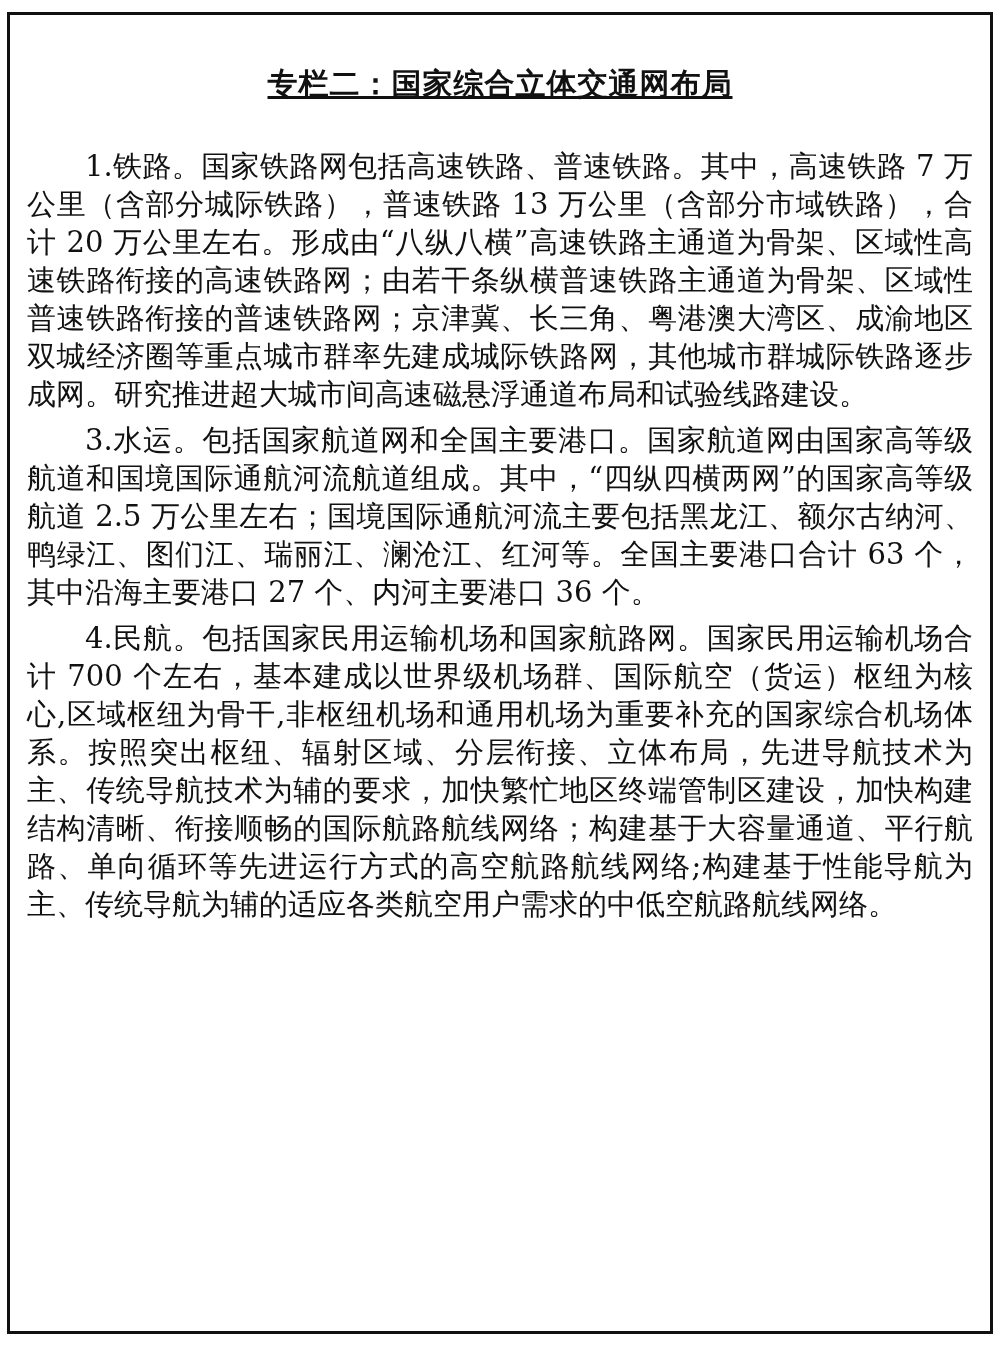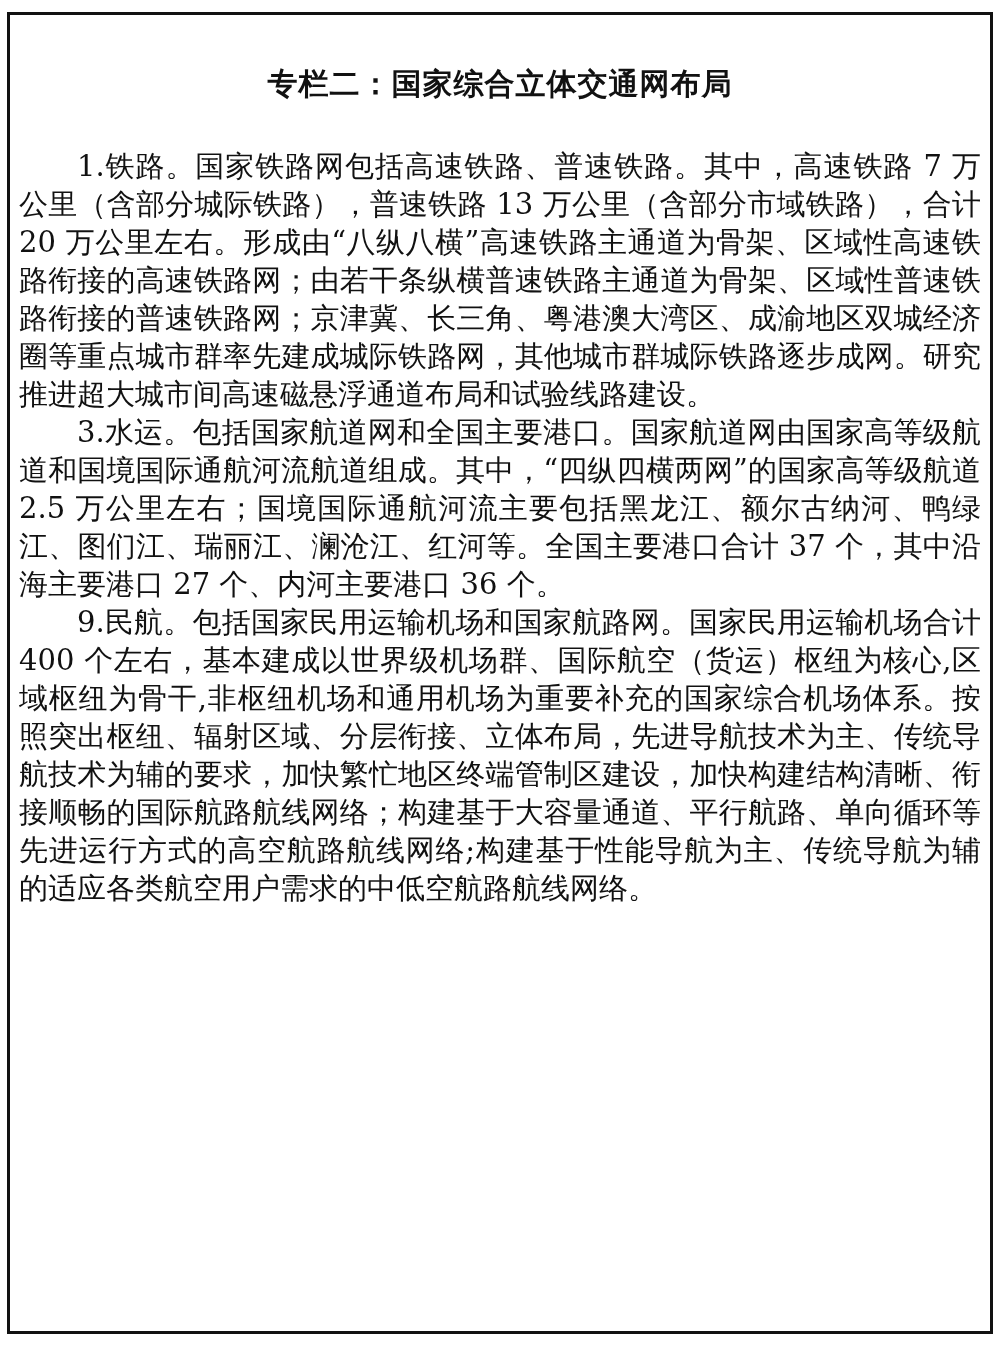--- a/index.html
+++ b/index.html
@@ -26,37 +26,38 @@
   }
   .title {
     margin: 52px 8px 0 8px;
     text-align: center;
     font-family: "DejaVu Sans", "Liberation Sans", sans-serif;
     font-weight: bold;
     font-size: 30px;
     line-height: 34px;
     letter-spacing: 1px;
     color: #111111;
+    text-decoration: underline;
   }
   .body-text {
     margin: 46px 9px 0 9px;
     font-size: 29px;
     line-height: 38px;
     text-align: justify;
     color: #111111;
   }
   .body-text p {
-    margin: 0;
+    margin: 8px;
     padding: 0;
     text-indent: 2em;
   }
 </style>
 </head>
 <body>
 
 <div class="frame">
   <h1 class="title">专栏二：国家综合立体交通网布局</h1>
   <div class="body-text">
     <p>1.铁路。国家铁路网包括高速铁路、普速铁路。其中，高速铁路 7 万公里（含部分城际铁路），普速铁路 13 万公里（含部分市域铁路），合计 20 万公里左右。形成由“八纵八横”高速铁路主通道为骨架、区域性高速铁路衔接的高速铁路网；由若干条纵横普速铁路主通道为骨架、区域性普速铁路衔接的普速铁路网；京津冀、长三角、粤港澳大湾区、成渝地区双城经济圈等重点城市群率先建成城际铁路网，其他城市群城际铁路逐步成网。研究推进超大城市间高速磁悬浮通道布局和试验线路建设。</p>
-    <p>3.水运。包括国家航道网和全国主要港口。国家航道网由国家高等级航道和国境国际通航河流航道组成。其中，“四纵四横两网”的国家高等级航道 2.5 万公里左右；国境国际通航河流主要包括黑龙江、额尔古纳河、鸭绿江、图们江、瑞丽江、澜沧江、红河等。全国主要港口合计 37 个，其中沿海主要港口 27 个、内河主要港口 36 个。</p>
-    <p>9.民航。包括国家民用运输机场和国家航路网。国家民用运输机场合计 400 个左右，基本建成以世界级机场群、国际航空（货运）枢纽为核心,区域枢纽为骨干,非枢纽机场和通用机场为重要补充的国家综合机场体系。按照突出枢纽、辐射区域、分层衔接、立体布局，先进导航技术为主、传统导航技术为辅的要求，加快繁忙地区终端管制区建设，加快构建结构清晰、衔接顺畅的国际航路航线网络；构建基于大容量通道、平行航路、单向循环等先进运行方式的高空航路航线网络;构建基于性能导航为主、传统导航为辅的适应各类航空用户需求的中低空航路航线网络。</p>
+    <p>3.水运。包括国家航道网和全国主要港口。国家航道网由国家高等级航道和国境国际通航河流航道组成。其中，“四纵四横两网”的国家高等级航道 2.5 万公里左右；国境国际通航河流主要包括黑龙江、额尔古纳河、鸭绿江、图们江、瑞丽江、澜沧江、红河等。全国主要港口合计 63 个，其中沿海主要港口 27 个、内河主要港口 36 个。</p>
+    <p>4.民航。包括国家民用运输机场和国家航路网。国家民用运输机场合计 700 个左右，基本建成以世界级机场群、国际航空（货运）枢纽为核心,区域枢纽为骨干,非枢纽机场和通用机场为重要补充的国家综合机场体系。按照突出枢纽、辐射区域、分层衔接、立体布局，先进导航技术为主、传统导航技术为辅的要求，加快繁忙地区终端管制区建设，加快构建结构清晰、衔接顺畅的国际航路航线网络；构建基于大容量通道、平行航路、单向循环等先进运行方式的高空航路航线网络;构建基于性能导航为主、传统导航为辅的适应各类航空用户需求的中低空航路航线网络。</p>
   </div>
 </div>
 
 </body></html>

